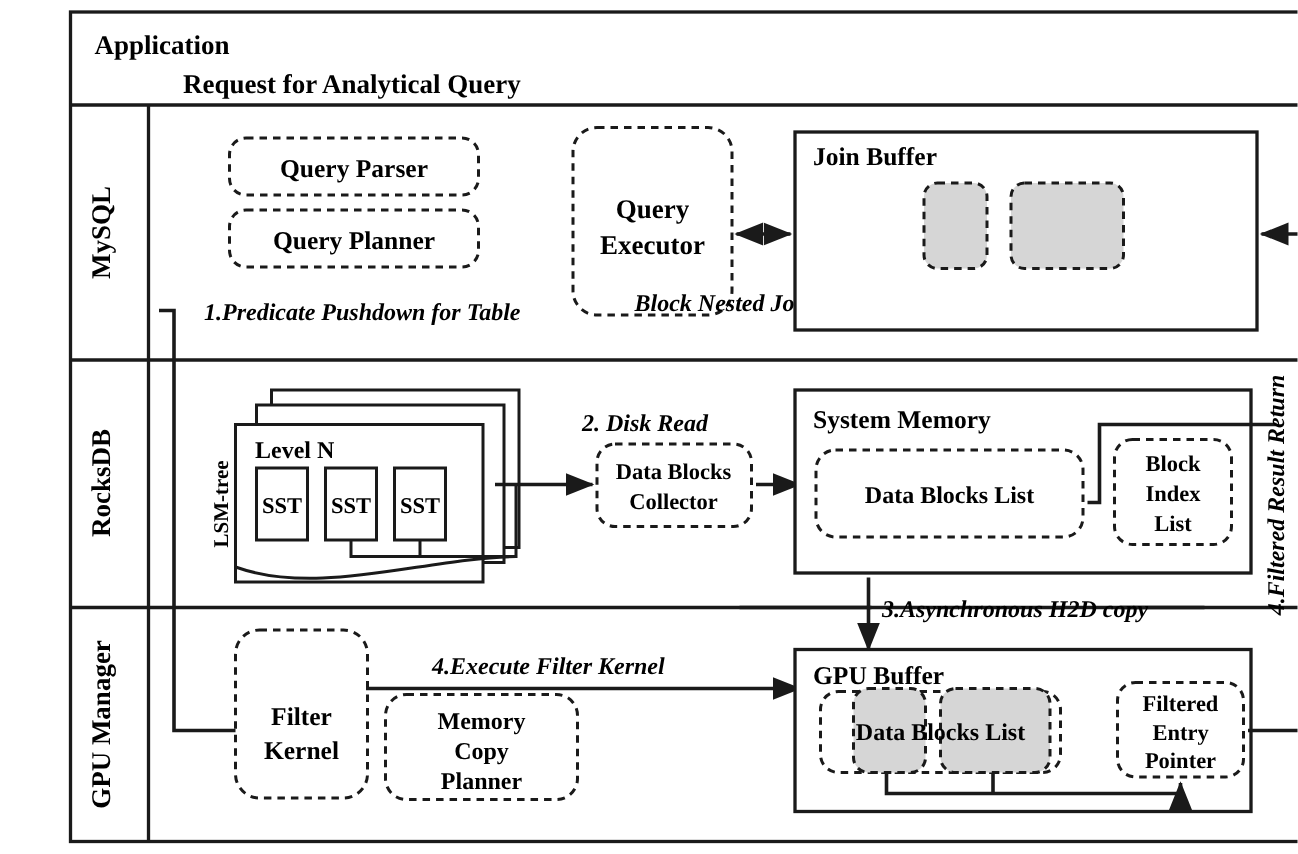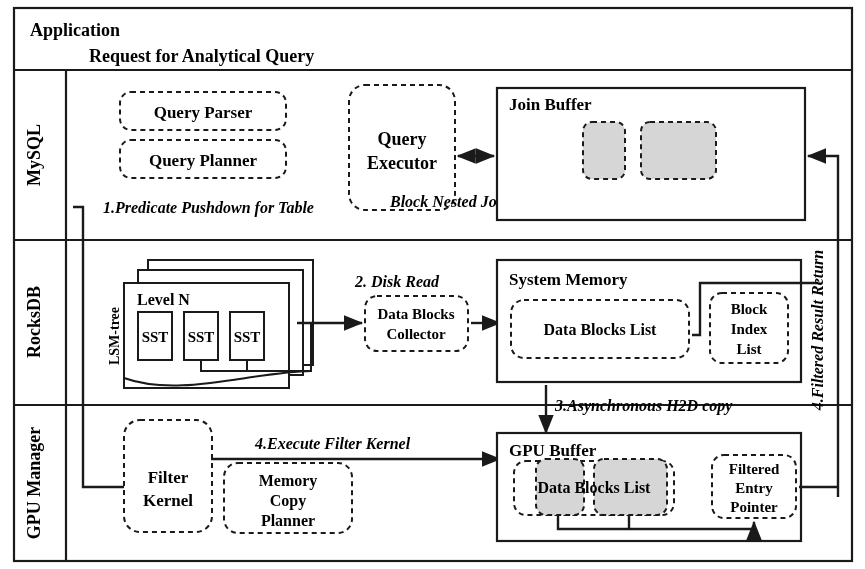--- a/index.html
+++ b/index.html
@@ -1,17 +1,17 @@
 <!DOCTYPE html>
 <html><head>
 <meta charset="utf-8">
 <style>
   html,body{margin:0;padding:0;background:#fff;}
   body{width:865px;height:569px;font-family:"Liberation Serif",serif;}
-  #diagram{position:relative;width:790px;height:569px;}
+  #diagram{position:relative;width:790px;height:569px;margin-left:33px;}
   svg{display:block;}
   .lbl{font-family:"Liberation Serif",serif;font-weight:bold;fill:#000;}
   .ital{font-family:"Liberation Serif",serif;font-weight:bold;font-style:italic;fill:#000;}
 </style>
 </head>
 <body>
 
 <div id="diagram">
 <svg width="865" height="569" viewBox="0 0 865 569" xmlns="http://www.w3.org/2000/svg">
   <defs>

